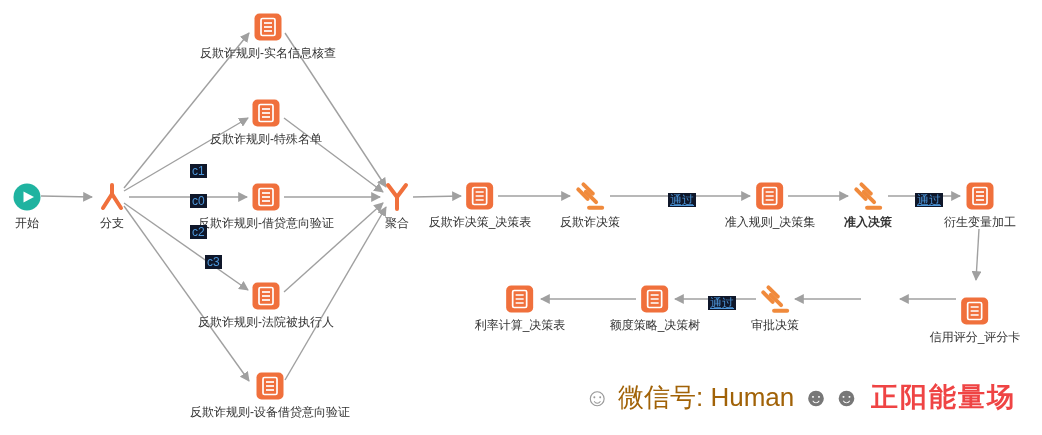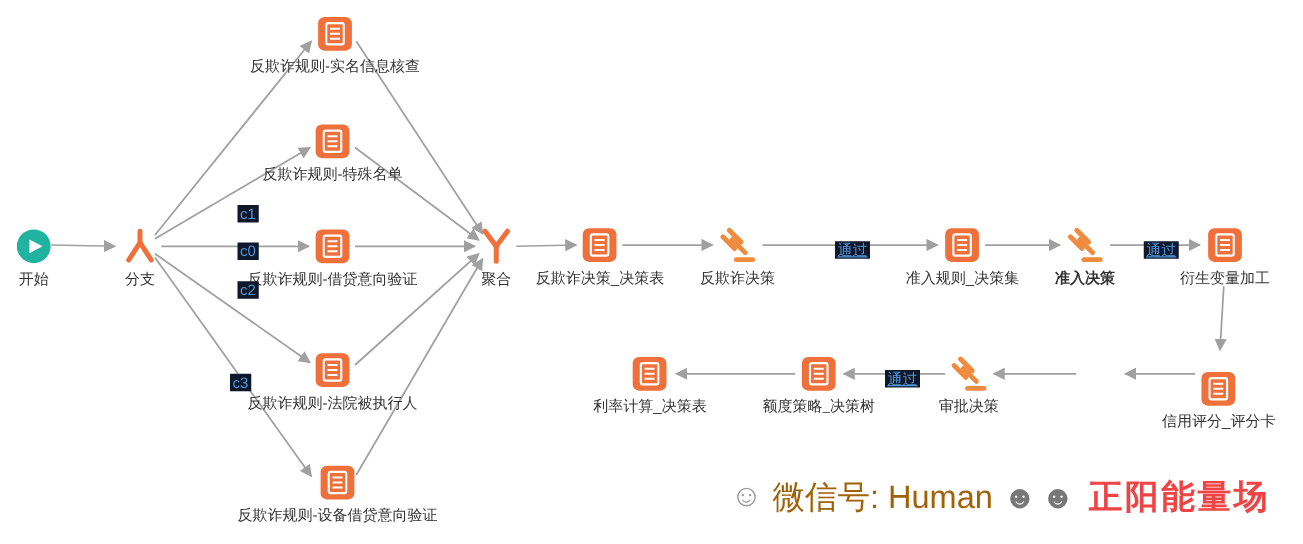--- a/index.html
+++ b/index.html
@@ -237,42 +237,42 @@
 
   <div class="node" style="left:775px; top:284px;">
     <span class="icon">
         <svg>
           <use href="#i-gavel"></use>
         </svg>
       </span>
     <span class="label">审批决策</span>
   </div>
 
-  <div class="node" style="left:655px; top:284px;font-family:Liberation Serif, serif;">
+  <div class="node" style="left:655px; top:284px;">
     <span class="icon">
         <svg>
           <use href="#i-doc"></use>
         </svg>
       </span>
     <span class="label">额度策略_决策树</span>
   </div>
 
   <div class="node" style="left:520px; top:284px;">
     <span class="icon">
         <svg>
           <use href="#i-doc"></use>
         </svg>
       </span>
     <span class="label">利率计算_决策表</span>
   </div>
 
   <span class="edge-label cond" style="left:190px; top:164px;">c1</span>
   <span class="edge-label cond" style="left:190px; top:194px;">c0</span>
   <span class="edge-label cond" style="left:190px; top:225px;">c2</span>
-  <span class="edge-label cond" style="left:184px; top:255px;margin-top:44px;">c3</span>
+  <span class="edge-label cond" style="left:205px; top:255px;">c3</span>
   <span class="edge-label pass" style="left:668px; top:193px;">通过</span>
   <span class="edge-label pass" style="left:915px; top:193px;">通过</span>
   <span class="edge-label pass" style="left:708px; top:296px;">通过</span>
 
   <div class="watermark">
     <span class="wm-face">☺</span>
     <span class="wm-text">微信号: Human</span>
     <span class="wm-faces">☻☻</span>
     <span class="wm-brand">正阳能量场</span>
   </div>

